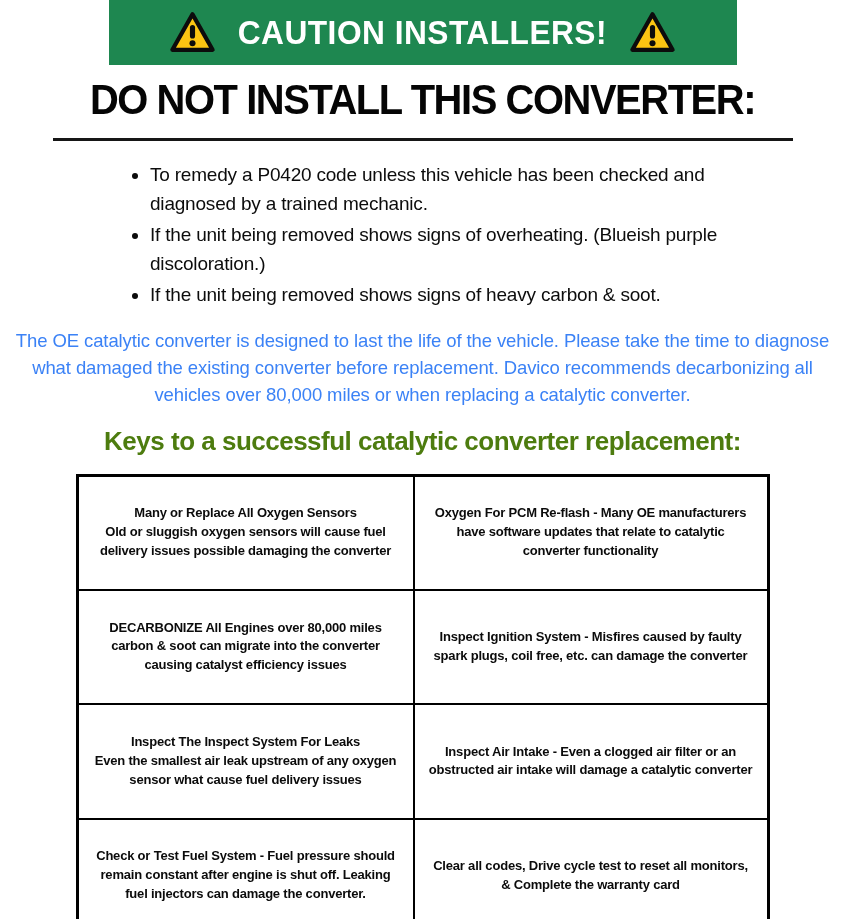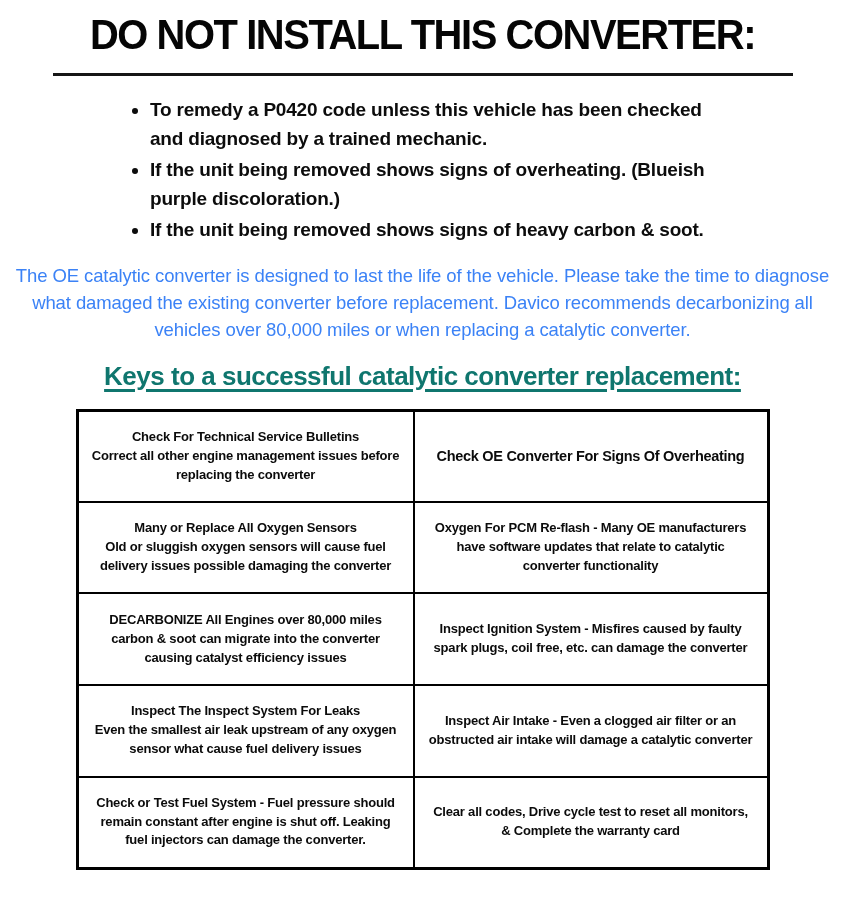--- a/index.html
+++ b/index.html
@@ -58,21 +58,21 @@
 
   
   .warnings {
     margin: 20px 95px 0 118px;
     width: 606px;
     padding-left: 32px;
     list-style: disc;
   }
   .warnings li {
     font-size: 19px;
-    font-weight: bold;
+    font-weight: normal;
     line-height: 1.5;
     letter-spacing: -0.2px;
     margin-bottom: 3px;
     color: #0c0c0c;
   }
 
   
   .intro {
     margin: 17px 8px 0 8px;
     text-align: center;
@@ -83,22 +83,21 @@
     letter-spacing: -0.1px;
   }
 
   
   .keys-heading {
     margin-top: 17px;
     text-align: center;
     font-size: 26px;
     font-weight: bold;
     letter-spacing: -0.5px;
-    color: #0f766e;
-    text-decoration: underline;
+    color: #4d7c0f;
     text-decoration-thickness: 2.5px;
     text-underline-offset: 4px;
   }
 
   
   .keys-table {
     width: 694px;
     height: 461px;
     margin: 17px auto 0 auto;
     border-collapse: collapse;
@@ -120,20 +119,37 @@
   .col-left  { width: 48.7%; }
   .col-right { width: 51.3%; }
   .cell-line { display: block; }
   .keys-table td.big-text { font-size: 14.5px; padding: 4px 6px; letter-spacing: -0.3px; }
 </style>
 </head>
 <body>
 
 <div class="page">
 
+  <header class="banner">
+    <span class="warn-icon">
+      <svg viewBox="0 0 100 92">
+        <path d="M50 7 L93 83 L7 83 Z" fill="#FBC412" stroke="#0c0c0c" stroke-width="9" stroke-linejoin="round"></path>
+        <rect x="44.5" y="30" width="11" height="29" rx="5.5" fill="#0c0c0c"></rect>
+        <circle cx="50" cy="69" r="6.5" fill="#0c0c0c"></circle>
+      </svg>
+    </span>
+    <h1 class="banner-title">CAUTION INSTALLERS!</h1>
+    <span class="warn-icon">
+      <svg viewBox="0 0 100 92">
+        <path d="M50 7 L93 83 L7 83 Z" fill="#FBC412" stroke="#0c0c0c" stroke-width="9" stroke-linejoin="round"></path>
+        <rect x="44.5" y="30" width="11" height="29" rx="5.5" fill="#0c0c0c"></rect>
+        <circle cx="50" cy="69" r="6.5" fill="#0c0c0c"></circle>
+      </svg>
+    </span>
+  </header>
 
   <h2 class="main-title">DO NOT INSTALL THIS CONVERTER:</h2>
 
   <hr class="divider">
 
   <ul class="warnings">
     <li>To remedy a P0420 code unless this vehicle has been checked and diagnosed by a trained mechanic.</li>
     <li>If the unit being removed shows signs of overheating. (Blueish purple discoloration.)</li>
     <li>If the unit being removed shows signs of heavy carbon &amp; soot.</li>
   </ul>
@@ -143,29 +159,20 @@
   <h3 class="keys-heading">Keys to a successful catalytic converter replacement:</h3>
 
   <table class="keys-table">
     <colgroup>
         <col class="col-left">
         <col class="col-right">
       </colgroup>
     <tbody>
       <tr>
         <td>
-          <span class="cell-line">Check For Technical Service Bulletins</span>
-          <span class="cell-line">Correct all other engine management issues before replacing the converter</span>
-        </td>
-        <td class="big-text">
-          <span class="cell-line">Check OE Converter For Signs Of Overheating</span>
-        </td>
-      </tr>
-      <tr>
-        <td>
           <span class="cell-line">Many or Replace All Oxygen Sensors</span>
           <span class="cell-line">Old or sluggish oxygen sensors will cause fuel delivery issues possible damaging the converter</span>
         </td>
         <td>
           <span class="cell-line">Oxygen For PCM Re-flash - Many OE manufacturers have software updates that relate to catalytic converter functionality</span>
         </td>
       </tr>
       <tr>
         <td>
           <span class="cell-line">DECARBONIZE All Engines over 80,000 miles carbon &amp; soot can migrate into the converter causing catalyst efficiency issues</span>

